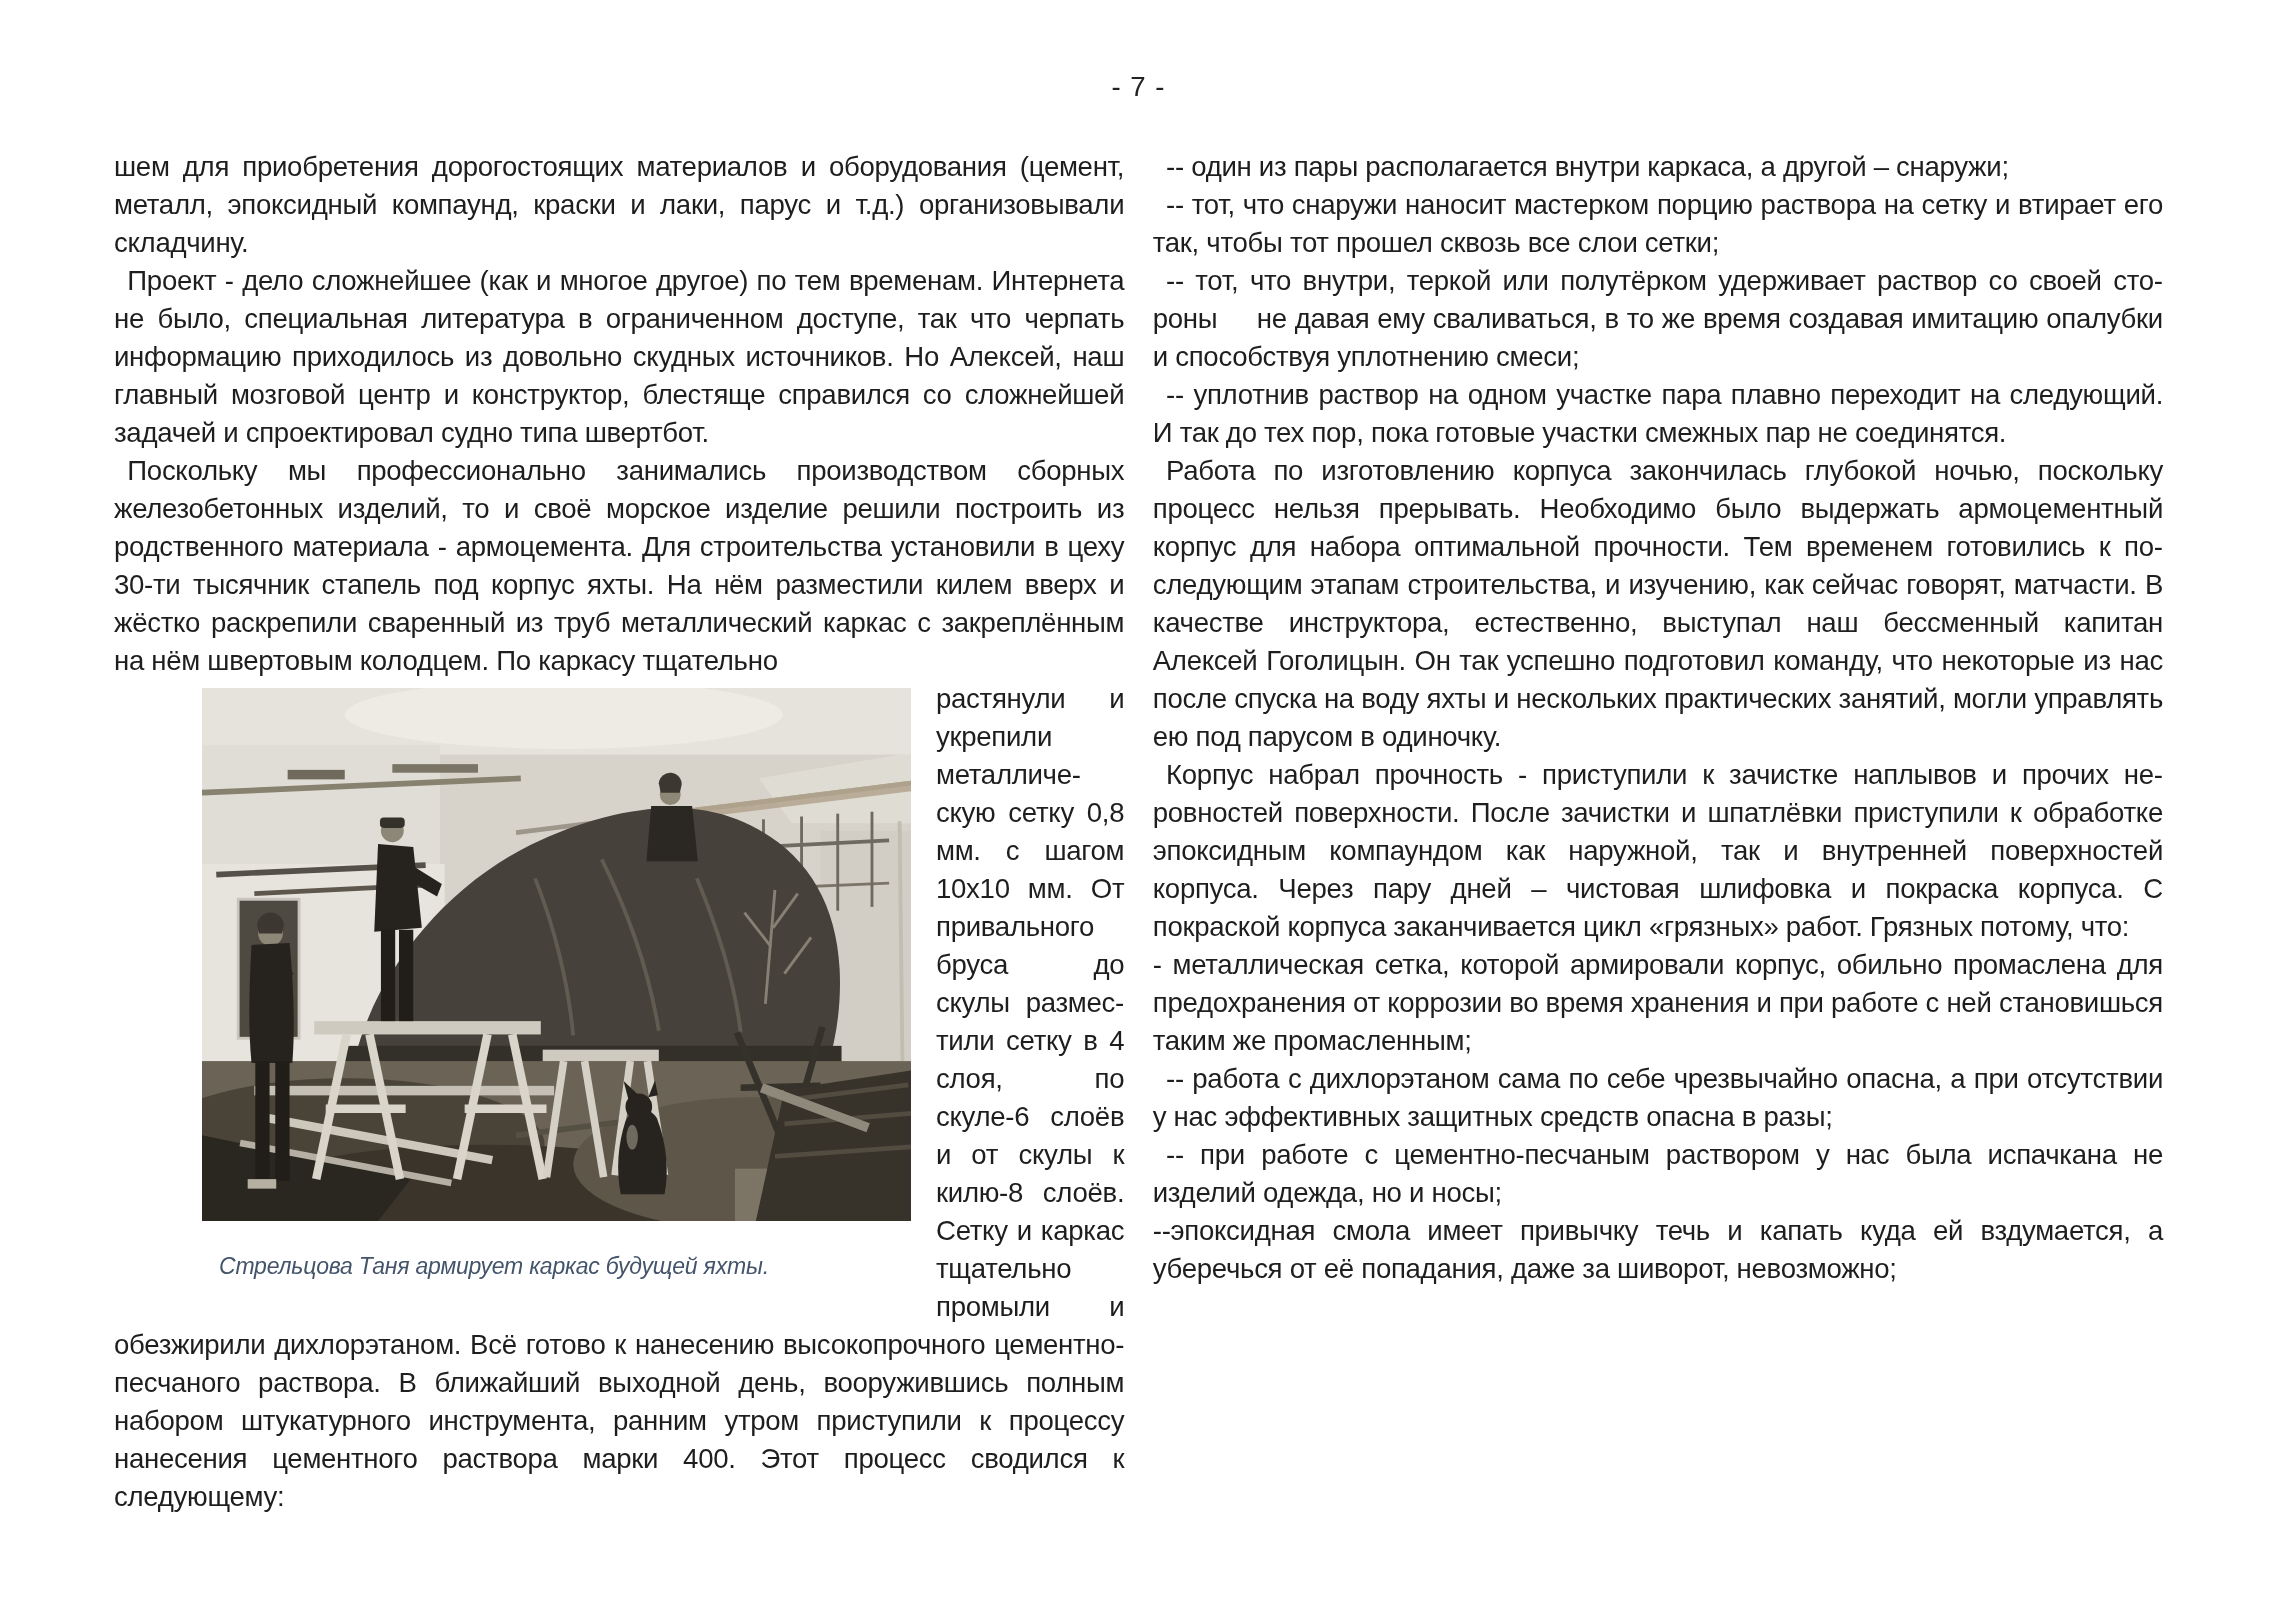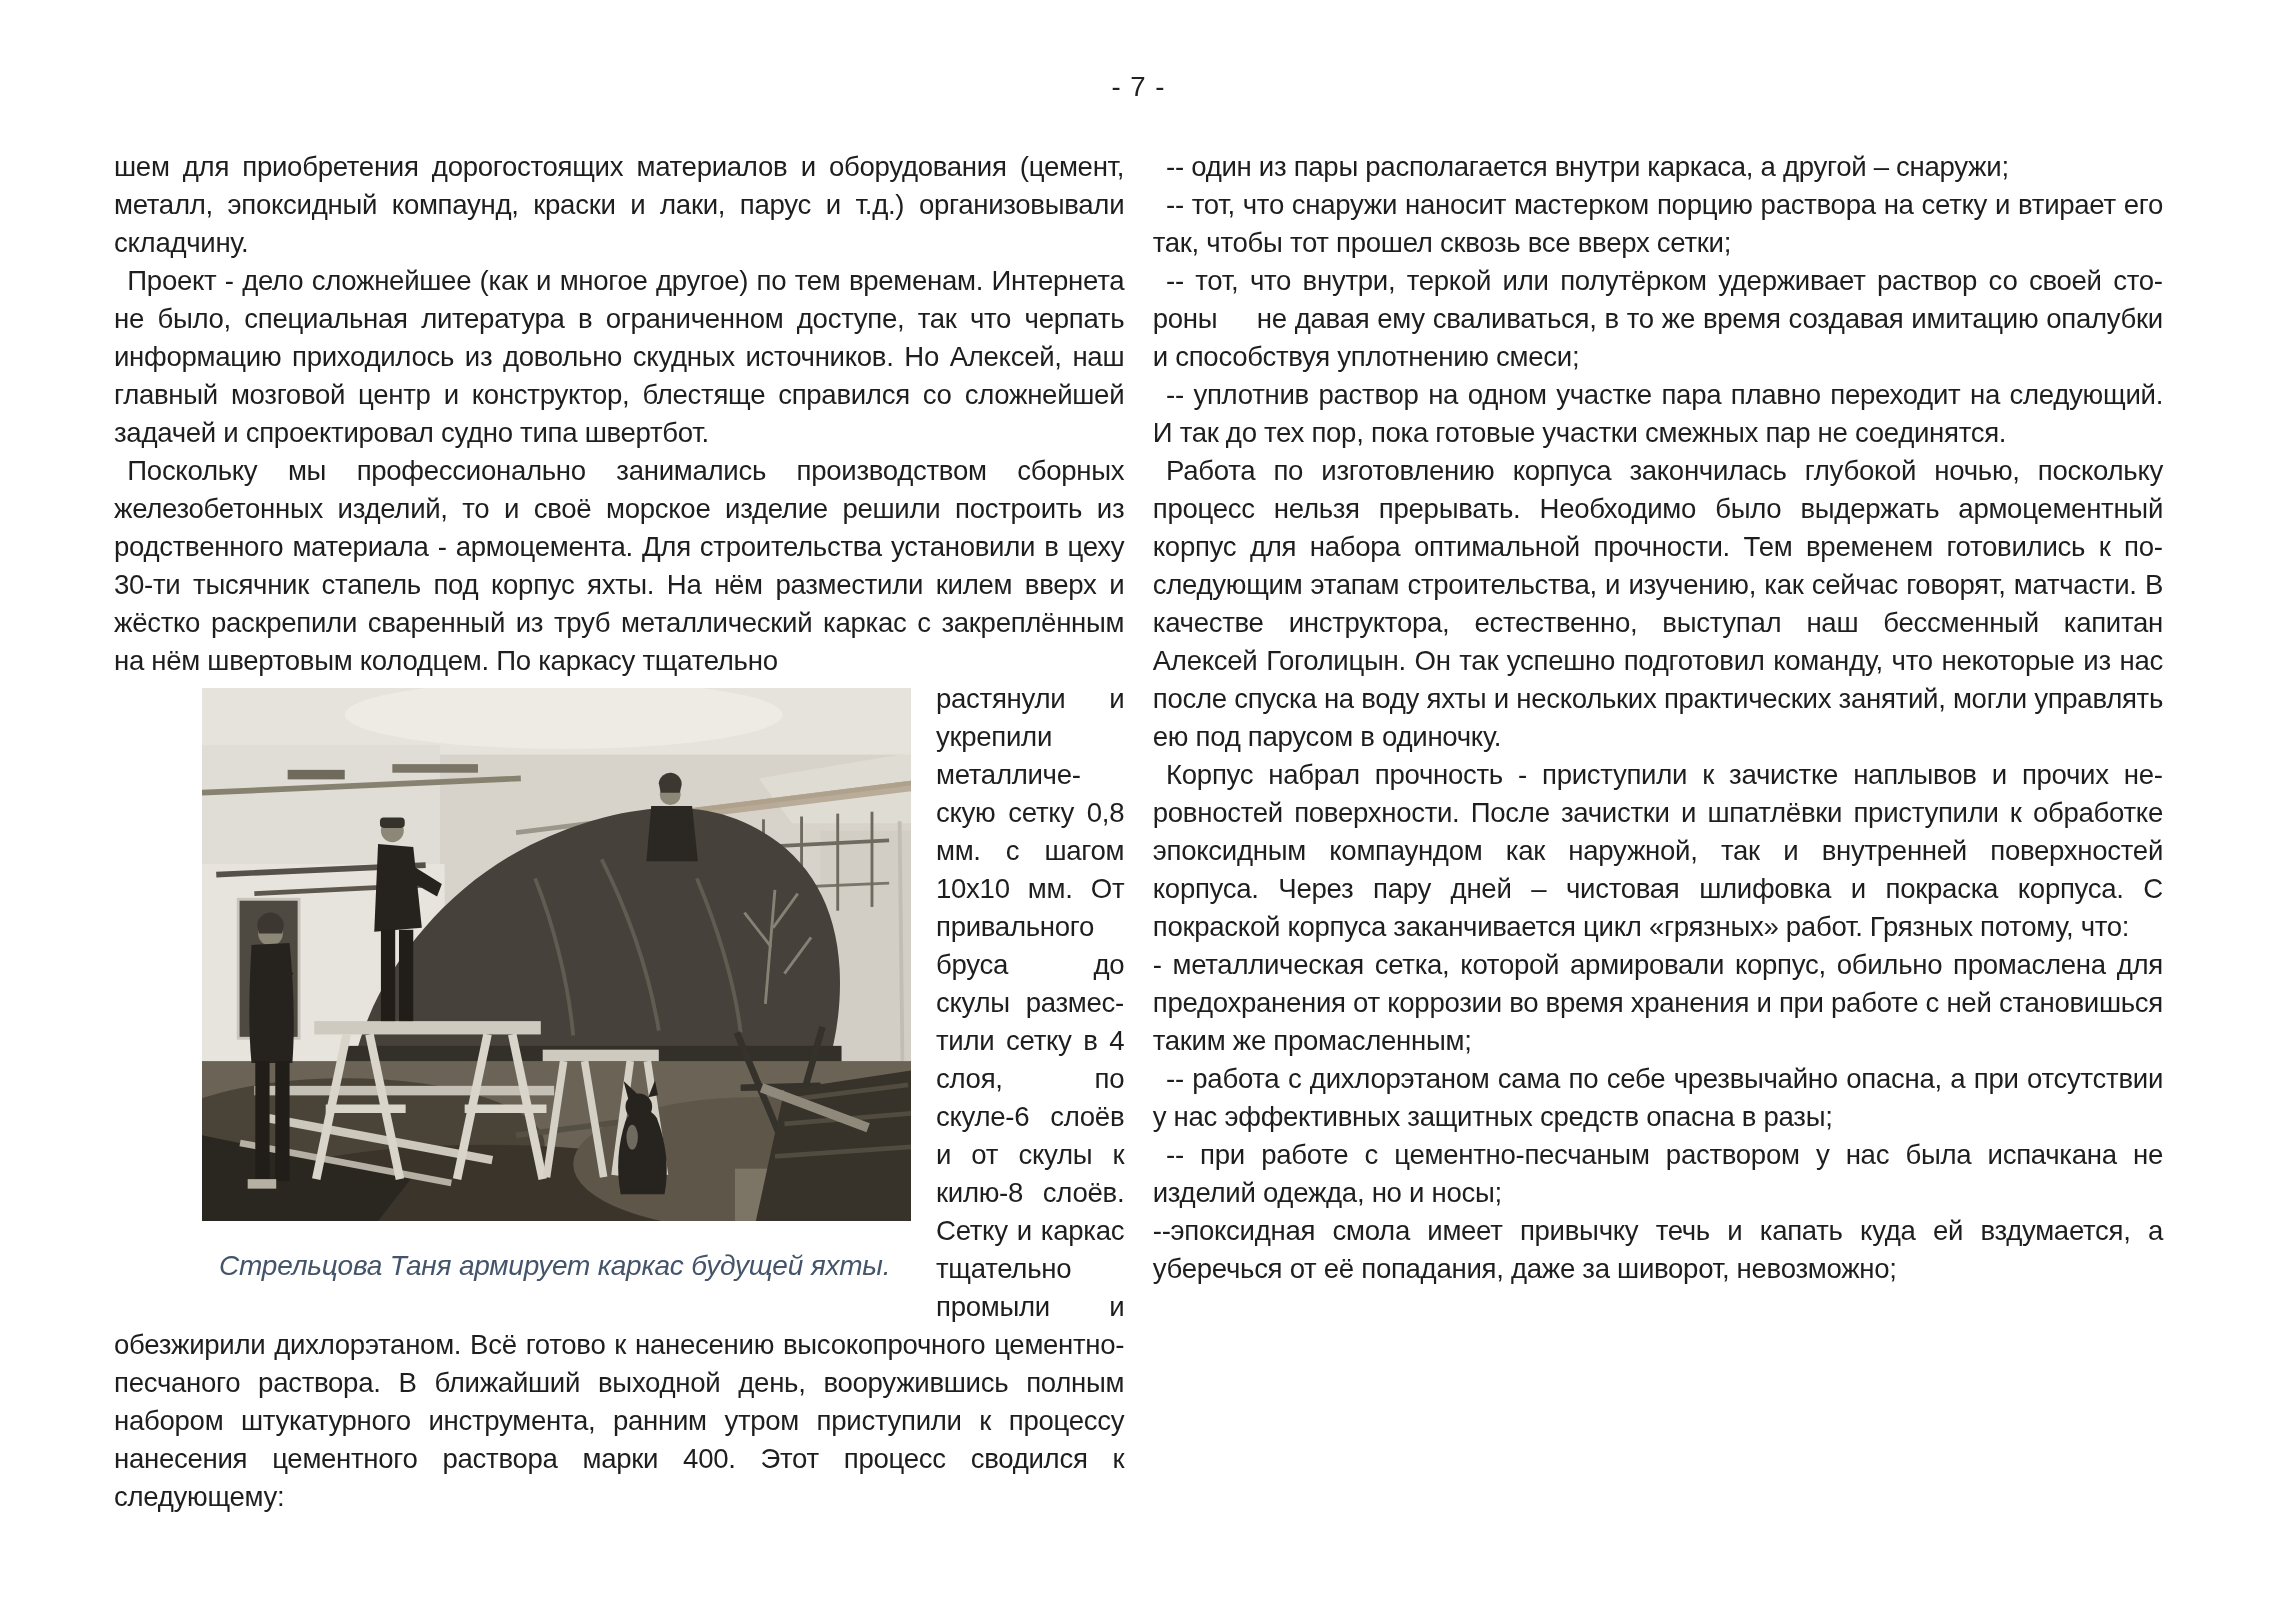--- a/index.html
+++ b/index.html
@@ -19,21 +19,21 @@
     width:1025px;font-size:27.6px;line-height:38px;text-align:justify;
     letter-spacing:-0.3px;hyphens:manual;
   }
   .col p{margin:0;padding:0;}
   .ind{text-indent:13.3px;}
   figure.photo-fig{
     float:left;width:709px;margin:7.6px 25px 5.7px 88px;padding:0;
   }
   .photo-canvas{display:block;width:709px;height:533px;background:#d7d3cb;}
   figcaption{
-    font-style:italic;color:#44546a;font-size:28px;line-height:44px;
+    font-style:italic;color:#44546a;font-size:23px;line-height:44px;
     padding:23px 0 0 17px;text-align:left;letter-spacing:-0.2px;
   }
   .cap-line{display:block;}
 </style>
 </head>
 <body>
 
 <div class="page-number">- 7 -</div>
 
 <div class="columns">
@@ -174,21 +174,21 @@
       <figcaption>
         <span class="cap-line">Стрельцова Таня армирует каркас будущей яхты.</span>
       </figcaption>
     </figure>
 
     <p>растянули и укрепили метал­ли­че­скую сетку 0,8 мм. с ша­гом 10х10 мм. От при­валь­ного бруса до скулы раз­мес­тили сетку в 4 слоя, по скуле-6 слоёв и от скулы к килю-8 слоёв. Сетку и каркас тща­тельно промыли и обезжирили дихлорэтаном. Всё готово к нанесению высокопрочного цементно-песчаного раствора. В ближайший выходной день, вооружившись полным набором штукатурного инструмента, ран­ним утром приступили к процессу нанесения цементного раствора марки 400. Этот процесс сводился к следующему:</p>
   </div>
 
   <div class="col">
     <p class="ind">-- один из пары располагается внутри каркаса, а другой – снаружи;</p>
-    <p class="ind">-- тот, что снаружи наносит мастерком порцию раствора на сетку и втирает его так, чтобы тот прошел сквозь все вверх сетки;</p>
+    <p class="ind">-- тот, что снаружи наносит мастерком порцию раствора на сетку и втирает его так, чтобы тот прошел сквозь все слои сетки;</p>
     <p class="ind">-- тот, что внутри, теркой или полутёрком удерживает раствор со своей сто­роны&nbsp;&nbsp;&nbsp;&nbsp; не давая ему сваливаться, в то же время создавая имитацию опа­лубки и способствуя уплотнению смеси;</p>
     <p class="ind">-- уплотнив раствор на одном участке пара плавно переходит на следую­щий. И так до тех пор, пока готовые участки смежных пар не соединятся.</p>
     <p class="ind">Работа по изготовлению корпуса закончилась глубокой ночью, поскольку процесс нельзя прерывать. Необходимо было выдержать армоцементный корпус для набора оптимальной прочности. Тем временем готовились к по­следующим этапам строительства, и изучению, как сейчас говорят, матча­сти. В качестве инструктора, естественно, выступал наш бессменный капи­тан Алексей Гоголицын. Он так успешно подготовил команду, что некоторые из нас после спуска на воду яхты и нескольких практических занятий, могли управлять ею под парусом в одиночку.</p>
     <p class="ind">Корпус набрал прочность - приступили к зачистке наплывов и прочих не­ровностей поверхности. После зачистки и шпатлёвки приступили к обра­ботке эпоксидным компаундом как наружной, так и внутренней поверхно­стей корпуса. Через пару дней – чистовая шлифовка и покраска корпуса. С покраской корпуса заканчивается цикл «грязных» работ. Грязных потому, что:</p>
     <p>- металлическая сетка, которой армировали корпус, обильно промаслена для предохранения от коррозии во время хранения и при работе с ней ста­новишься таким же промасленным;</p>
     <p class="ind">-- работа с дихлорэтаном сама по себе чрезвычайно опасна, а при отсут­ствии у нас эффективных защитных средств опасна в разы;</p>
     <p class="ind">-- при работе с цементно-песчаным раствором у нас была испачкана не изделий одежда, но и носы;</p>
     <p>--эпоксидная смола имеет привычку течь и капать куда ей вздумается, а уберечься от её попадания, даже за шиворот, невозможно;</p>
   </div>
 

